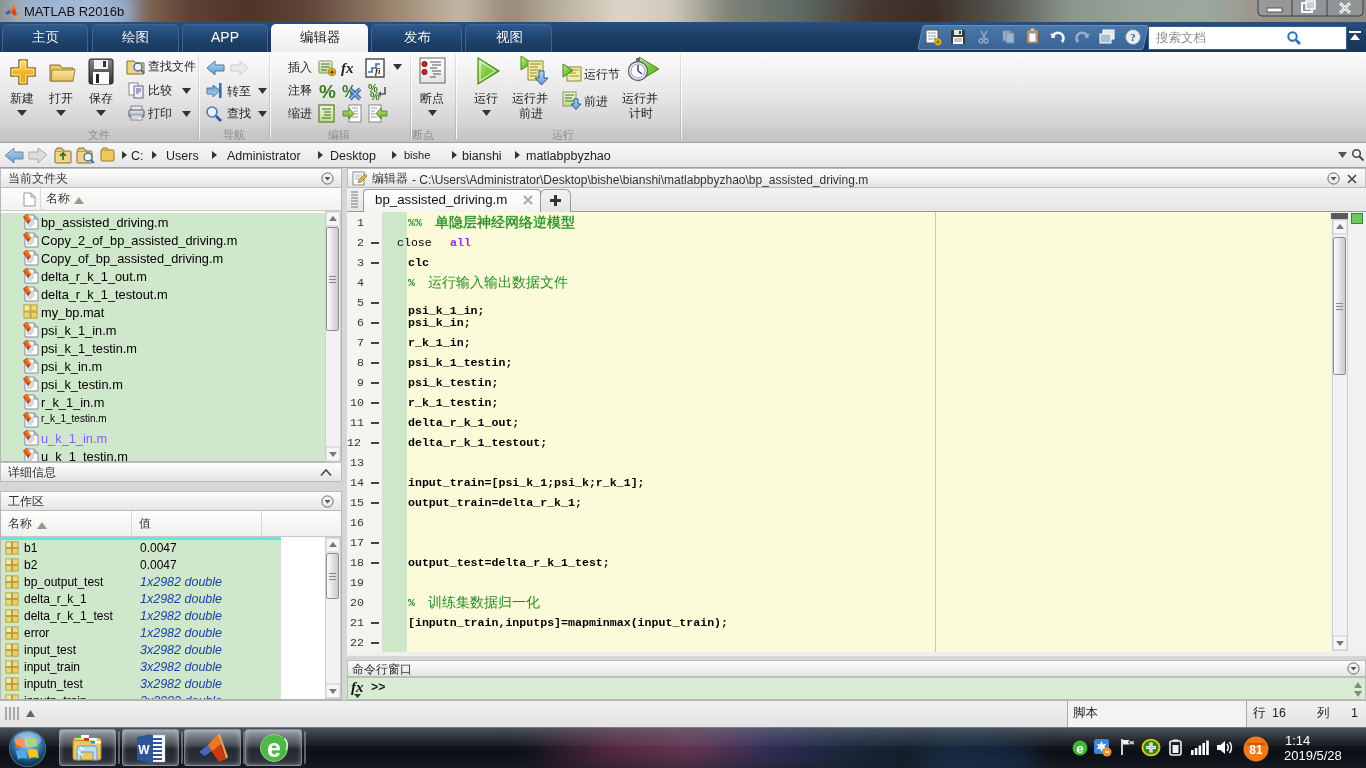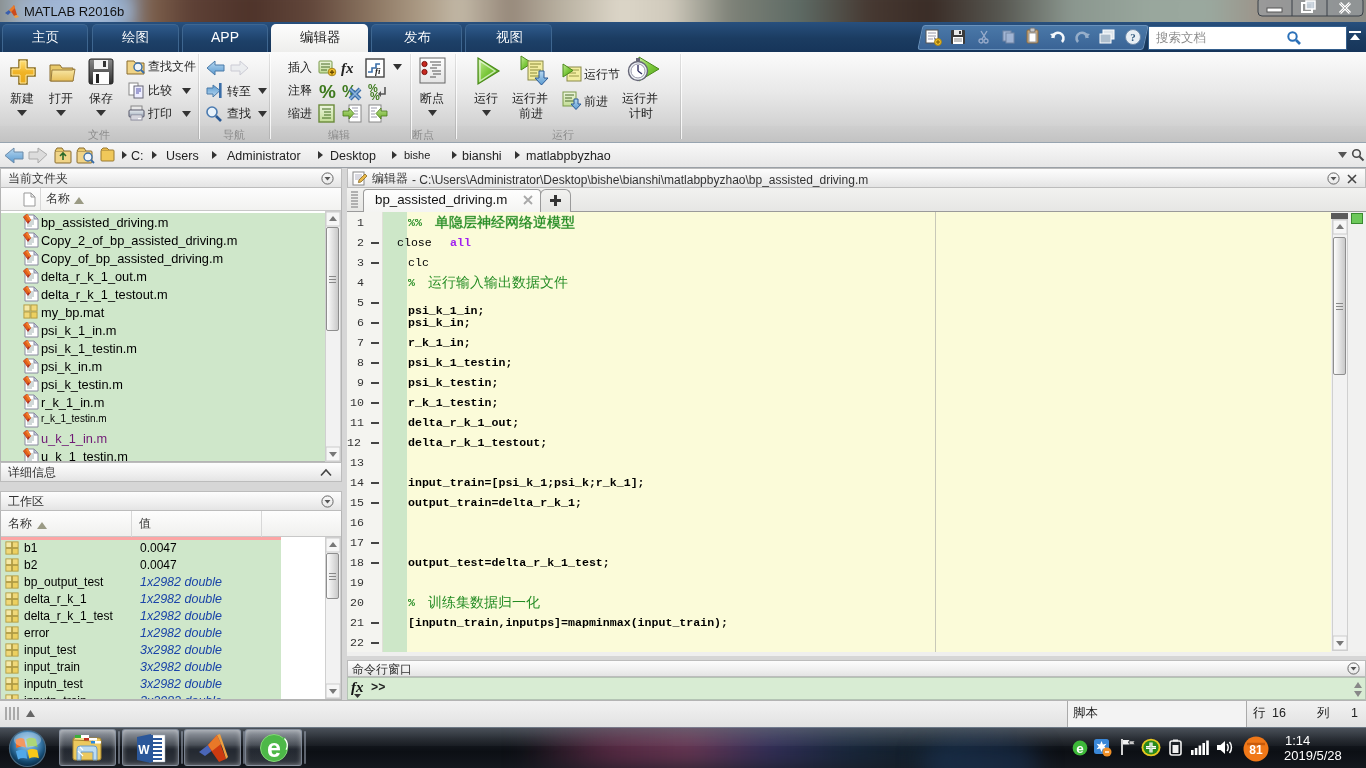--- a/index.html
+++ b/index.html
@@ -582,21 +582,21 @@
 <div class="ab" style="left:40px;top:202px;font-size:10px;color:#000">r_k_1_testin.m</div>
 <div class="ab" style="left:0;top:218px;width:324px;height:18px;background:#cfe7ca"></div>
 <svg class="ab" style="left:22px;top:219px" width="16" height="16" viewBox="0 0 16 16">
       <path d="M2 1h9l4 4v10H2z" fill="#fff" stroke="#8a8aa0"></path>
       <path d="M11 1l4 4h-4z" fill="#c8d4e8" stroke="#8a8aa0"></path>
       <path d="M4 6h7M4 8h7M4 10h7M4 12h5" stroke="#9aa" stroke-width="0.9"></path>
       <path d="M0 3l4-3 4 6-3 4z" fill="#b03020"></path>
       <path d="M0.5 2.5L4 8l3-2.5L4.5 0z" fill="#e06018"></path>
       <path d="M4.5 0L8 6l-1.5 1L3 2z" fill="#f08030"></path>
     </svg>
-<div class="ab" style="left:40px;top:220px;font-size:12.8px;color:#701a75">u_k_1_in.m</div>
+<div class="ab" style="left:40px;top:220px;font-size:12.8px;color:#8b5cf6">u_k_1_in.m</div>
 <div class="ab" style="left:0;top:236px;width:324px;height:18px;background:#cfe7ca"></div>
 <svg class="ab" style="left:22px;top:237px" width="16" height="16" viewBox="0 0 16 16">
       <path d="M2 1h9l4 4v10H2z" fill="#fff" stroke="#8a8aa0"></path>
       <path d="M11 1l4 4h-4z" fill="#c8d4e8" stroke="#8a8aa0"></path>
       <path d="M4 6h7M4 8h7M4 10h7M4 12h5" stroke="#9aa" stroke-width="0.9"></path>
       <path d="M0 3l4-3 4 6-3 4z" fill="#b03020"></path>
       <path d="M0.5 2.5L4 8l3-2.5L4.5 0z" fill="#e06018"></path>
       <path d="M4.5 0L8 6l-1.5 1L3 2z" fill="#f08030"></path>
     </svg>
 <div class="ab" style="left:40px;top:238px;font-size:12.8px;color:#000">u_k_1_testin.m</div>
@@ -642,21 +642,21 @@
 <svg style="position:absolute;left:8px;top:517px;overflow:visible" width="24" height="13" fill="#333">
     <use href="#g47" transform="translate(0.0,10.3) scale(0.01200)"></use>
     <use href="#g48" transform="translate(12.0,10.3) scale(0.01200)"></use>
   </svg>
 <svg class="ab" style="left:37px;top:522px" width="10" height="7" viewBox="0 0 10 7">
     <path d="M5 0l5 7H0z" fill="#9a9a84"></path>
   </svg>
 <svg style="position:absolute;left:139px;top:517px;overflow:visible" width="12" height="13" fill="#333">
     <use href="#g56" transform="translate(0.0,10.3) scale(0.01200)"></use>
   </svg>
-<div class="ab" style="left:1px;top:537px;width:280px;height:162px;overflow:hidden;background:#fca5a5">
+<div class="ab" style="left:1px;top:537px;width:280px;height:162px;overflow:hidden;background:#5eead4">
 <div class="ab" style="left:0;top:3px;width:324px;height:17px;background:#cfe7ca"></div>
 <svg class="ab" style="left:4px;top:4px" width="14" height="14" viewBox="0 0 16 16">
       <rect x="1" y="1" width="6.5" height="6.5" fill="#f5e9a8" stroke="#b09a40"></rect>
       <rect x="8.5" y="1" width="6.5" height="6.5" fill="#f0d878" stroke="#b09a40"></rect>
       <rect x="1" y="8.5" width="6.5" height="6.5" fill="#f0d878" stroke="#b09a40"></rect>
       <rect x="8.5" y="8.5" width="6.5" height="6.5" fill="#ecd060" stroke="#b09a40"></rect>
     </svg>
 <div class="ab" style="left:23px;top:4px;font-size:12px;color:#000">b1</div>
 <div class="ab" style="left:139px;top:4px;color:#000;font-size:12px">0.0047</div>
 <div class="ab" style="left:0;top:20px;width:324px;height:17px;background:#cfe7ca"></div>
@@ -807,21 +807,21 @@
       <use href="#g64" transform="translate(98.0,12.0) scale(0.01400)" stroke="#228b22" stroke-width="28"></use>
       <use href="#g65" transform="translate(112.0,12.0) scale(0.01400)" stroke="#228b22" stroke-width="28"></use>
       <use href="#g66" transform="translate(126.0,12.0) scale(0.01400)" stroke="#228b22" stroke-width="28"></use>
     </svg>
 <div class="ab mono" style="left:0;top:24px;width:17px;text-align:right;font-size:11.6px;color:#333">2</div>
 <div class="ab" style="left:24px;top:30px;width:8px;height:1.5px;background:#444"></div>
 <div class="ab mono" style="left:50px;top:24px;font-size:11.6px;font-weight:normal;color:#000">close&nbsp;</div>
 <div class="ab mono" style="left:103px;top:24px;font-size:11.6px;font-weight:bold;color:#a020f0">all</div>
 <div class="ab mono" style="left:0;top:44px;width:17px;text-align:right;font-size:11.6px;color:#333">3</div>
 <div class="ab" style="left:24px;top:50px;width:8px;height:1.5px;background:#444"></div>
-<div class="ab mono" style="left:61px;top:44px;font-size:11.6px;font-weight:normal;color:#000">clc</div>
+<div class="ab mono" style="left:61px;top:44px;font-size:11.6px;font-weight:bold;color:#000">clc</div>
 <div class="ab mono" style="left:0;top:64px;width:17px;text-align:right;font-size:11.6px;color:#333">4</div>
 <div class="ab mono" style="left:61px;top:64px;font-size:11.6px;font-weight:bold;color:#228b22">%&nbsp;</div>
 <svg style="position:absolute;left:81px;top:63px;overflow:visible" width="140" height="15" fill="#228b22">
       <use href="#g19" transform="translate(0.0,12.0) scale(0.01400)"></use>
       <use href="#g20" transform="translate(14.0,12.0) scale(0.01400)"></use>
       <use href="#g67" transform="translate(28.0,12.0) scale(0.01400)"></use>
       <use href="#g35" transform="translate(42.0,12.0) scale(0.01400)"></use>
       <use href="#g67" transform="translate(56.0,12.0) scale(0.01400)"></use>
       <use href="#g68" transform="translate(70.0,12.0) scale(0.01400)"></use>
       <use href="#g69" transform="translate(84.0,12.0) scale(0.01400)"></use>

